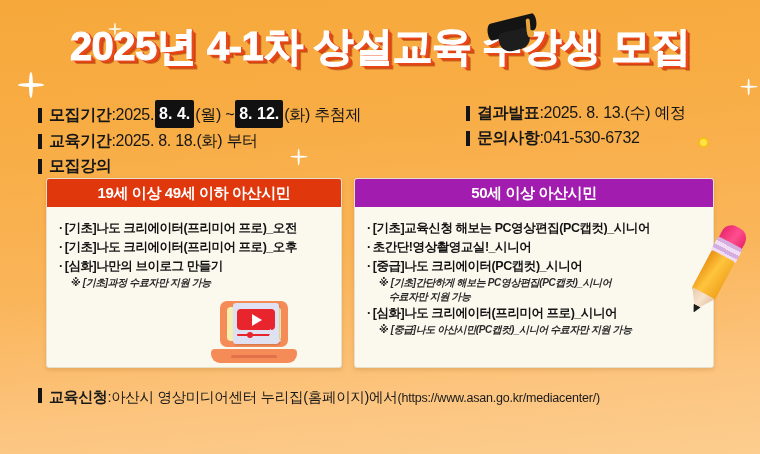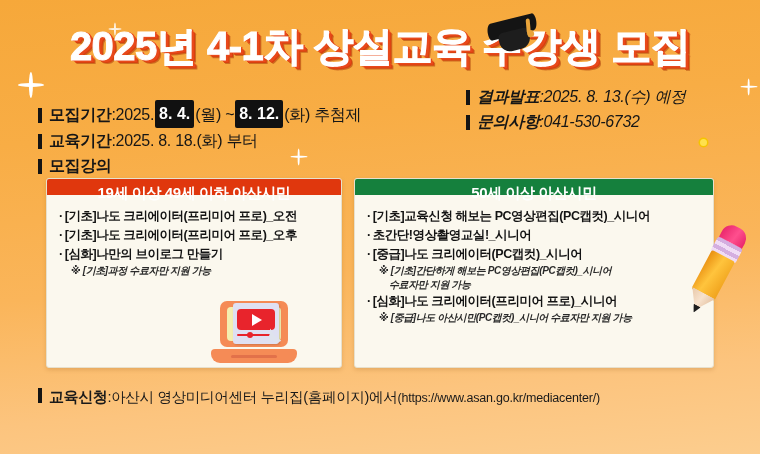--- a/index.html
+++ b/index.html
@@ -119,22 +119,21 @@
 
   
   .info-left {
     position: absolute;
     left: 38px;
     top: 100px;
   }
   .info-right {
     position: absolute;
     left: 466px;
-    top: 84px;
-    font-style: italic;
+    top: 100px;
   }
   .info-line {
     display: flex;
     align-items: center;
     font-size: 16px;
     line-height: 25px;
     white-space: nowrap;
     color: #161616;
   }
   .bar {
@@ -179,30 +178,30 @@
     border: 1.5px solid #e7e0cd;
     border-radius: 3px;
     box-shadow: 0 2px 4px rgba(130,70,10,.18);
     position: relative;
     overflow: hidden;
   }
   .card.left  { width: 296px; }
   .card.right { width: 360px; }
 
   .card-head {
-    height: 16px;
+    height: 28px;
     line-height: 28px;
     text-align: center;
     font-size: 15px;
     font-weight: 800;
     color: #ffffff;
     letter-spacing: -0.4px;
   }
   .card.left  .card-head { background: #e0370d; }
-  .card.right .card-head { background: #15803d; }
+  .card.right .card-head { background: #a21caf; }
 
   .card-body {
     padding: 12px 20px 8px 12px;
     position: relative;
     z-index: 2;
   }
   .item {
     font-size: 12.5px;
     line-height: 19px;
     letter-spacing: -0.45px;

